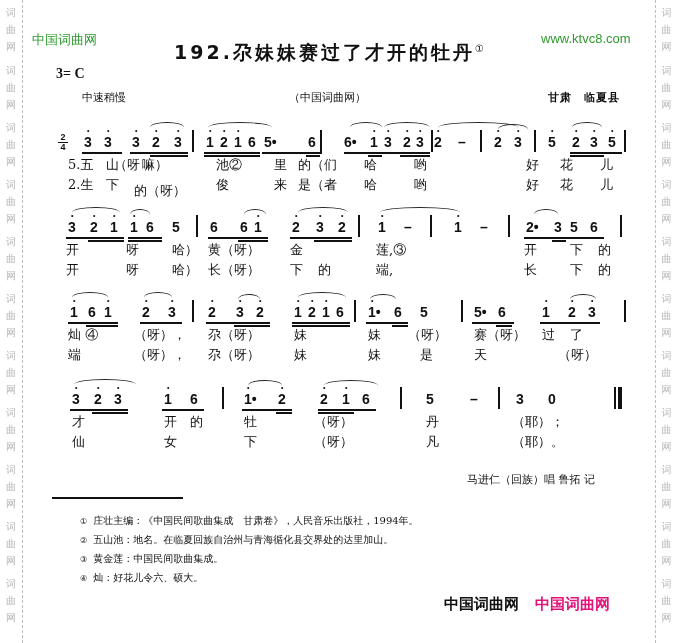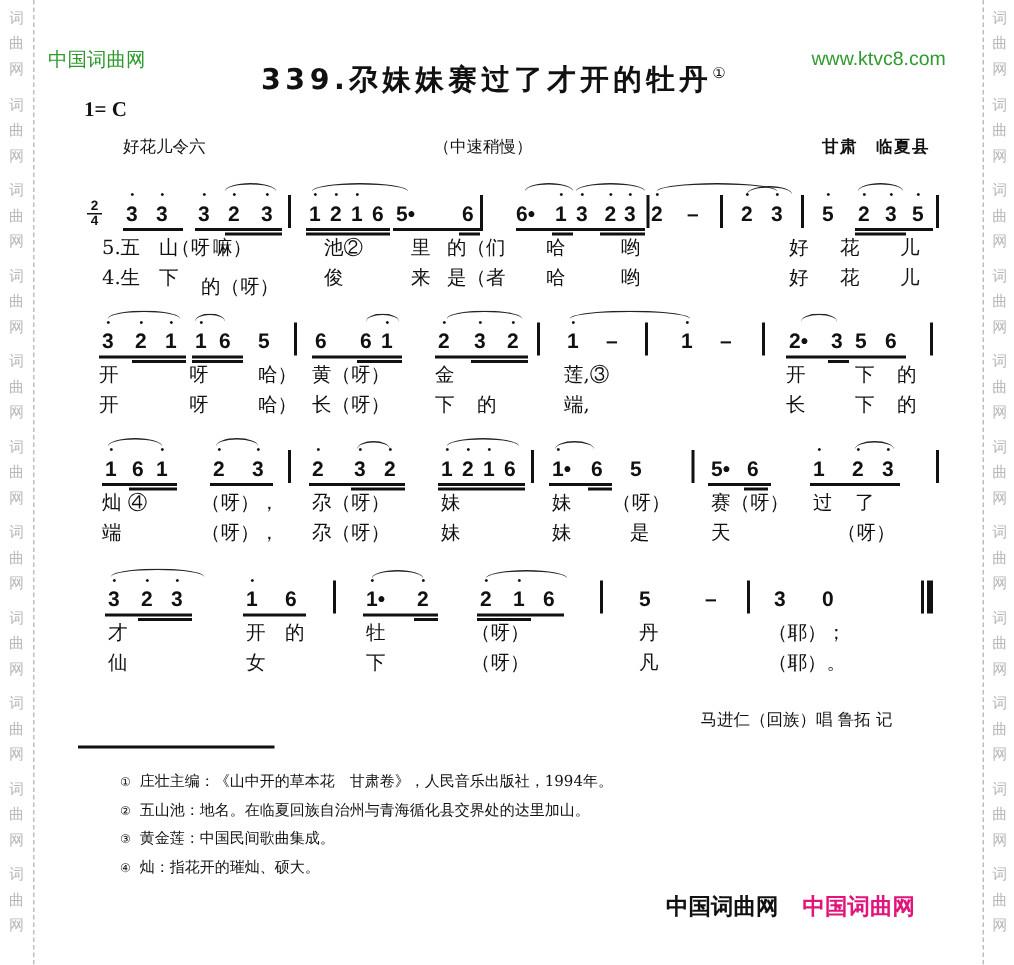--- a/index.html
+++ b/index.html
@@ -152,25 +152,25 @@
     </div>
     <div class="wm-group" style="top: 575px;">
       <span>词</span>
       <span>曲</span>
       <span>网</span>
     </div>
   </div>
 
 <div class="abs site-name">中国词曲网</div>
 <div class="abs site-url">www.ktvc8.com</div>
-<div class="abs title"><span>339.尕妹妹赛过了才开的牡丹</span><sup>①</sup></div>
-
-<div class="abs key">1= C</div>
-<div class="abs tempo">好花儿令六</div>
-<div class="abs tune">（中速稍慢）</div>
+<div class="abs title"><span>192.尕妹妹赛过了才开的牡丹</span><sup>①</sup></div>
+
+<div class="abs key">3= C</div>
+<div class="abs tempo">中速稍慢</div>
+<div class="abs tune">（中国词曲网）</div>
 <div class="abs region">甘肃　临夏县</div>
 
 <div id="score">
     <div class="system" style="top: 128px; height: 80px;">
       <div class="notes-row">
         <div class="timesig"><span>2</span><span class="line">4</span></div>
         <span class="note" style="left: 26px;">3<span class="dot-up" style="font-size: 7px;">•</span></span>
         <span class="note" style="left: 46px;">3<span class="dot-up" style="font-size: 7px;">•</span></span>
         <span class="note" style="left: 74px;">3<span class="dot-up" style="font-size: 7px;">•</span></span>
         <span class="note" style="left: 94px;">2<span class="dot-up" style="font-size: 7px;">•</span></span>
@@ -226,21 +226,21 @@
       <span class="lyric" style="left: 56px; top: 28px;">（呀</span>
       <span class="lyric" style="left: 84px; top: 28px;">嘛）</span>
       <span class="lyric" style="left: 158px; top: 28px;">池②</span>
       <span class="lyric" style="left: 216px; top: 28px;">里</span>
       <span class="lyric" style="left: 240px; top: 28px;">的（们</span>
       <span class="lyric" style="left: 306px; top: 28px;">哈</span>
       <span class="lyric" style="left: 356px; top: 28px;">哟</span>
       <span class="lyric" style="left: 468px; top: 28px;">好</span>
       <span class="lyric" style="left: 502px; top: 28px;">花</span>
       <span class="lyric" style="left: 542px; top: 28px;">儿</span>
-      <span class="lyric" style="left: 10px; top: 48px;">4.生</span>
+      <span class="lyric" style="left: 10px; top: 48px;">2.生</span>
       <span class="lyric" style="left: 48px; top: 48px;">下</span>
       <span class="lyric" style="left: 76px; top: 54px;">的（呀）</span>
       <span class="lyric" style="left: 158px; top: 48px;">俊</span>
       <span class="lyric" style="left: 216px; top: 48px;">来</span>
       <span class="lyric" style="left: 240px; top: 48px;">是（者</span>
       <span class="lyric" style="left: 306px; top: 48px;">哈</span>
       <span class="lyric" style="left: 356px; top: 48px;">哟</span>
       <span class="lyric" style="left: 468px; top: 48px;">好</span>
       <span class="lyric" style="left: 502px; top: 48px;">花</span>
       <span class="lyric" style="left: 542px; top: 48px;">儿</span>
@@ -419,21 +419,21 @@
       <span class="lyric" style="left: 368px; top: 48px;">凡</span>
       <span class="lyric" style="left: 454px; top: 48px;">（耶）。</span>
     </div>
   </div>
 
 <div class="abs attribution">马进仁（回族）唱 鲁拓 记</div>
 
 <div class="rule"></div>
 
 <div id="footnotes">
-    <div class="footnote" style="top: 514px;"><span class="mark">①</span><span>庄壮主编：《山中开的草本花　甘肃卷》，人民音乐出版社，1994年。</span></div>
+    <div class="footnote" style="top: 514px;"><span class="mark">①</span><span>庄壮主编：《中国民间歌曲集成　甘肃卷》，人民音乐出版社，1994年。</span></div>
     <div class="footnote" style="top: 533px;"><span class="mark">②</span><span>五山池：地名。在临夏回族自治州与青海循化县交界处的达里加山。</span></div>
     <div class="footnote" style="top: 552px;"><span class="mark">③</span><span>黄金莲：中国民间歌曲集成。</span></div>
-    <div class="footnote" style="top: 571px;"><span class="mark">④</span><span>灿：指花开的璀灿、硕大。</span></div>
+    <div class="footnote" style="top: 571px;"><span class="mark">④</span><span>灿：好花儿令六、硕大。</span></div>
   </div>
 
 <div class="abs source">
   <span>中国词曲网</span><span class="brand">中国词曲网</span>
 </div>
 
 </body></html>

